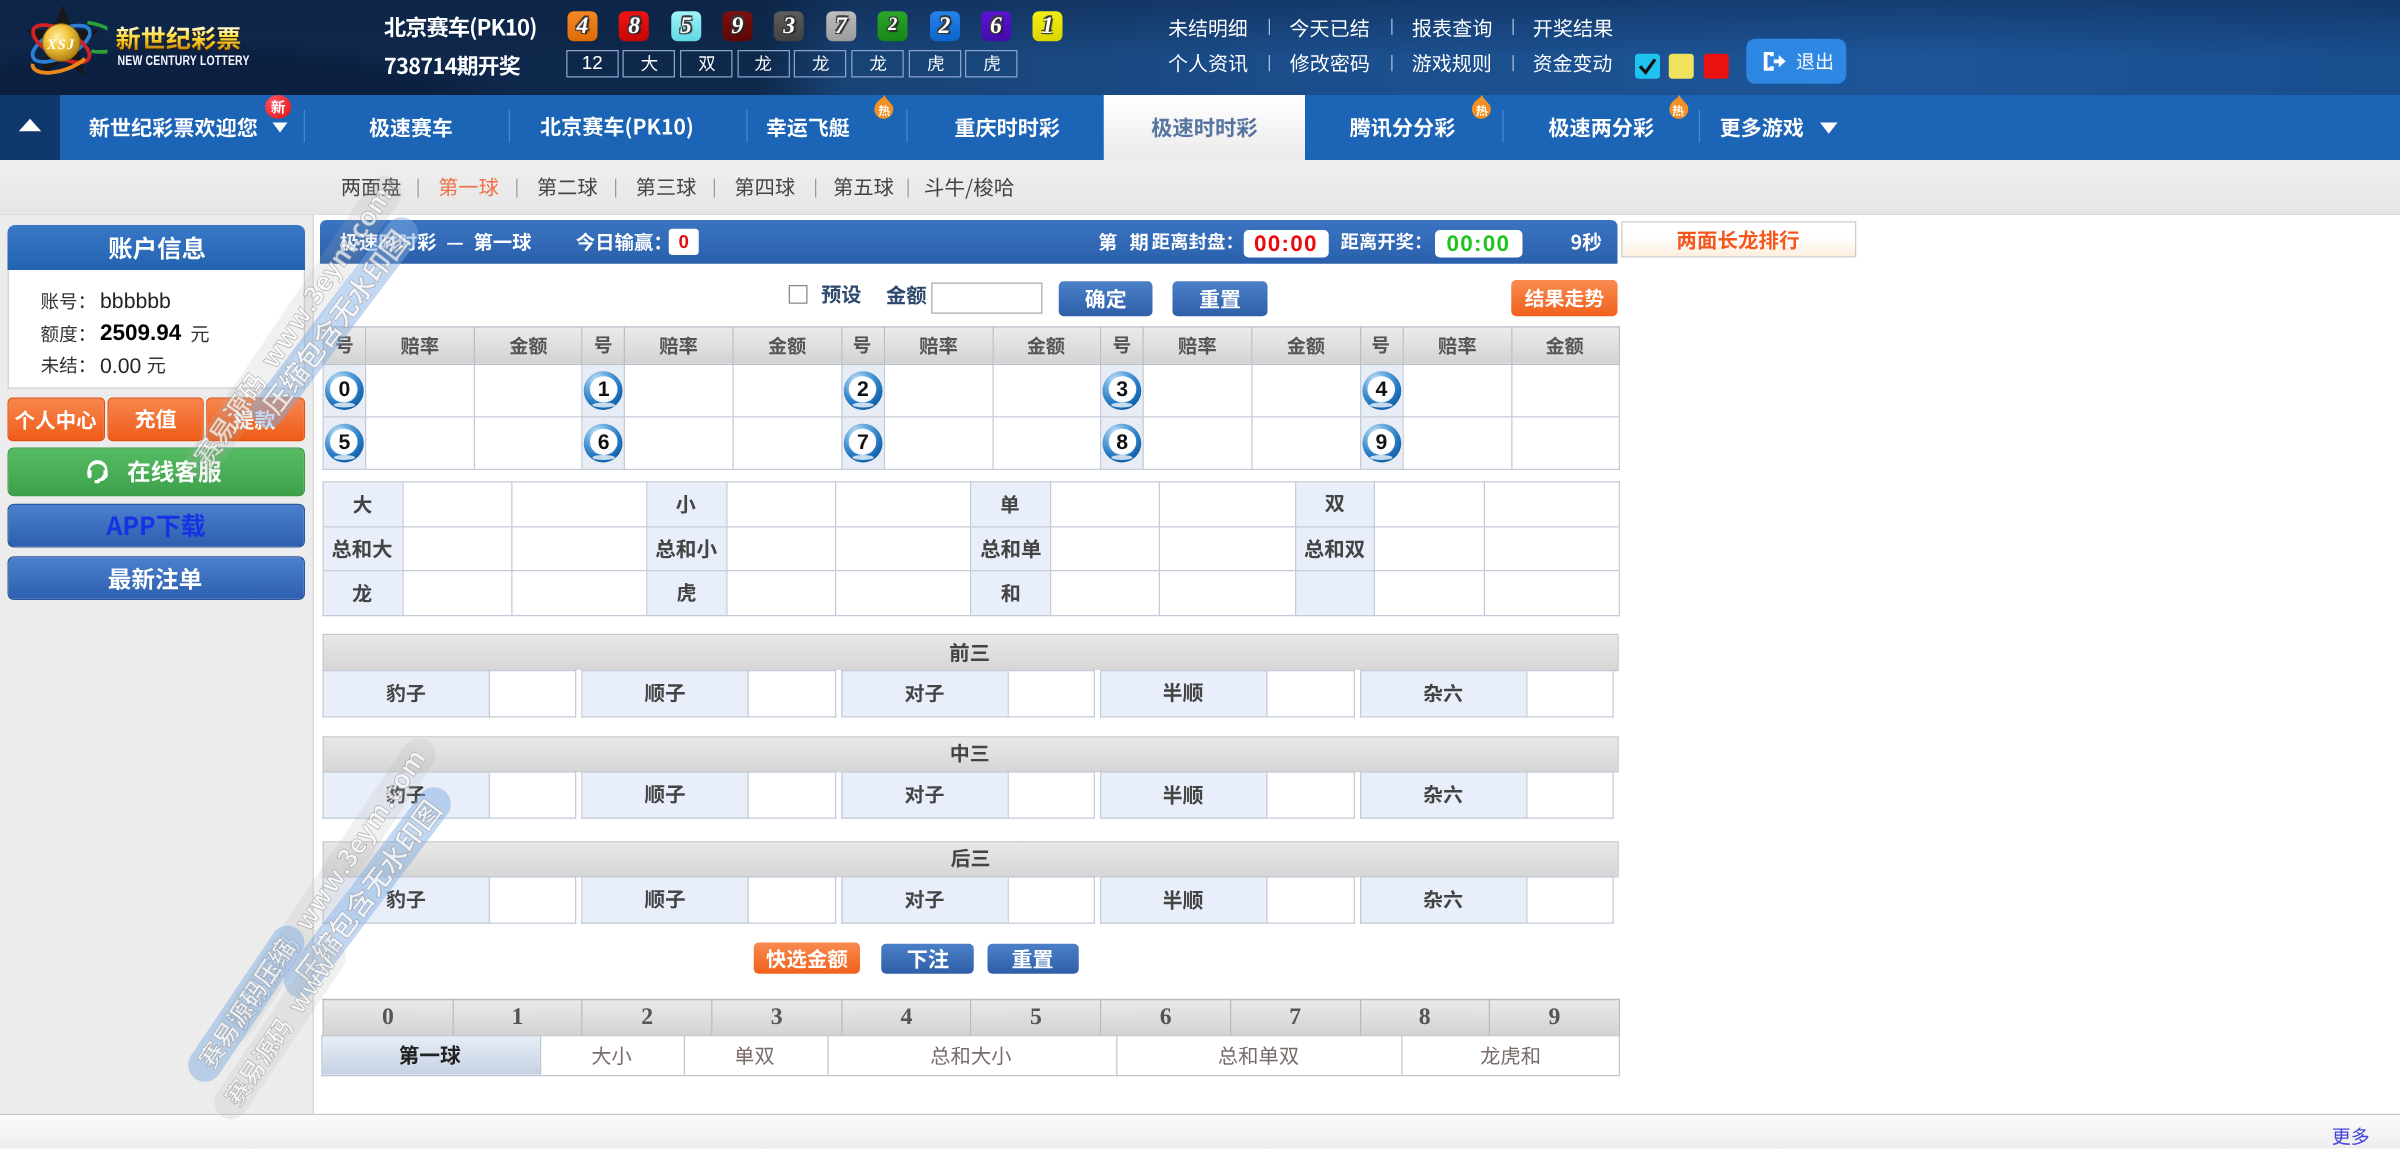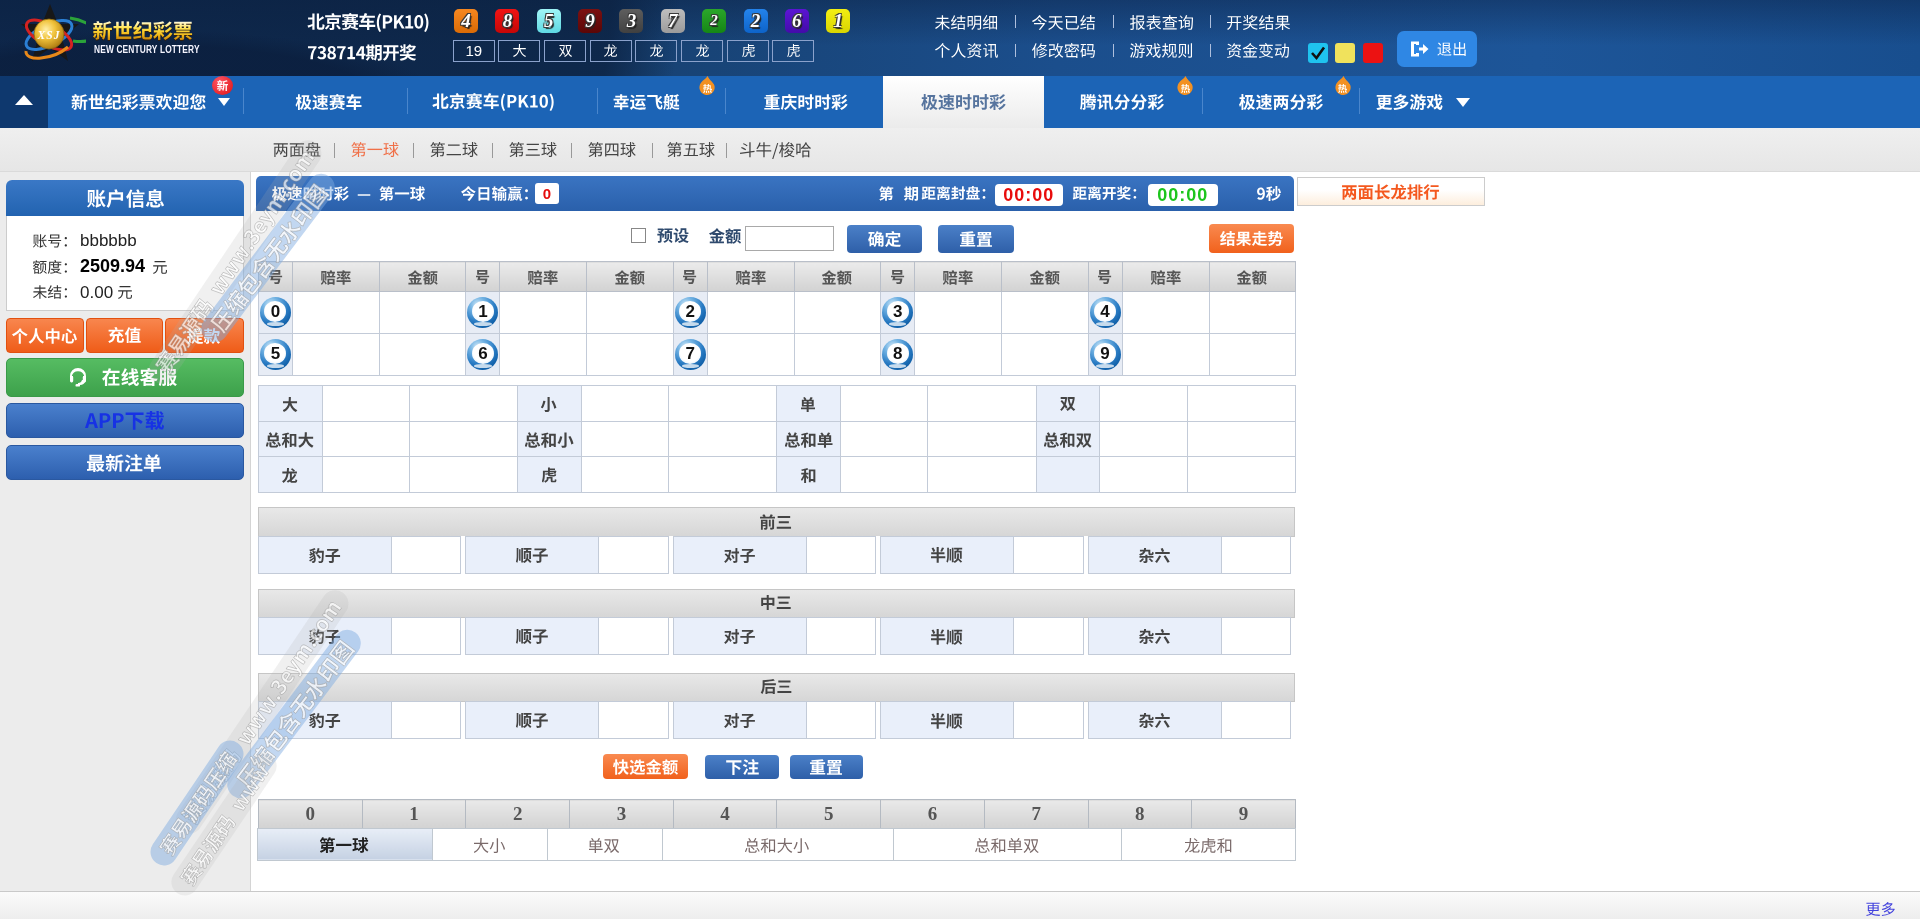--- a/index.html
+++ b/index.html
@@ -263,21 +263,21 @@
     <div style="position:absolute;left:454.0px;top:9px;width:24px;height:24px;border-radius:5px;background:linear-gradient(175deg,#f5861f 8%,#d96a05);text-align:center;line-height:23px;font-family:'Liberation Serif',serif;font-style:italic;font-weight:bold;font-size:19px;color:#fff;text-shadow:-1px -1px 0 #3a3a3a,1px -1px 0 #3a3a3a,-1px 1px 0 #3a3a3a,1.5px 1.5px 1px #222">4</div>
     <div style="position:absolute;left:495.4px;top:9px;width:24px;height:24px;border-radius:5px;background:linear-gradient(175deg,#ee1313 8%,#c40606);text-align:center;line-height:23px;font-family:'Liberation Serif',serif;font-style:italic;font-weight:bold;font-size:19px;color:#fff;text-shadow:-1px -1px 0 #3a3a3a,1px -1px 0 #3a3a3a,-1px 1px 0 #3a3a3a,1.5px 1.5px 1px #222">8</div>
     <div style="position:absolute;left:536.7px;top:9px;width:24px;height:24px;border-radius:5px;background:linear-gradient(175deg,#9df3f6 8%,#5cd8e2);text-align:center;line-height:23px;font-family:'Liberation Serif',serif;font-style:italic;font-weight:bold;font-size:19px;color:#fff;text-shadow:-1px -1px 0 #3a3a3a,1px -1px 0 #3a3a3a,-1px 1px 0 #3a3a3a,1.5px 1.5px 1px #222">5</div>
     <div style="position:absolute;left:578.0px;top:9px;width:24px;height:24px;border-radius:5px;background:linear-gradient(175deg,#7a1010 8%,#5a0606);text-align:center;line-height:23px;font-family:'Liberation Serif',serif;font-style:italic;font-weight:bold;font-size:19px;color:#fff;text-shadow:-1px -1px 0 #3a3a3a,1px -1px 0 #3a3a3a,-1px 1px 0 #3a3a3a,1.5px 1.5px 1px #222">9</div>
     <div style="position:absolute;left:619.4px;top:9px;width:24px;height:24px;border-radius:5px;background:linear-gradient(175deg,#5c5c5c 8%,#3f3f3f);text-align:center;line-height:23px;font-family:'Liberation Serif',serif;font-style:italic;font-weight:bold;font-size:19px;color:#fff;text-shadow:-1px -1px 0 #3a3a3a,1px -1px 0 #3a3a3a,-1px 1px 0 #3a3a3a,1.5px 1.5px 1px #222">3</div>
     <div style="position:absolute;left:660.8px;top:9px;width:24px;height:24px;border-radius:5px;background:linear-gradient(175deg,#bcbcbc 8%,#9a9a9a);text-align:center;line-height:23px;font-family:'Liberation Serif',serif;font-style:italic;font-weight:bold;font-size:19px;color:#fff;text-shadow:-1px -1px 0 #3a3a3a,1px -1px 0 #3a3a3a,-1px 1px 0 #3a3a3a,1.5px 1.5px 1px #222">7</div>
     <div style="position:absolute;left:702.1px;top:9px;width:24px;height:24px;border-radius:5px;background:linear-gradient(175deg,#2aa52a 8%,#148514);text-align:center;line-height:23px;font-family:'Liberation Serif',serif;font-style:italic;font-weight:bold;font-size:15px;color:#fff;text-shadow:-1px -1px 0 #3a3a3a,1px -1px 0 #3a3a3a,-1px 1px 0 #3a3a3a,1.5px 1.5px 1px #222">2</div>
     <div style="position:absolute;left:743.5px;top:9px;width:24px;height:24px;border-radius:5px;background:linear-gradient(175deg,#2382ea 8%,#0c62c8);text-align:center;line-height:23px;font-family:'Liberation Serif',serif;font-style:italic;font-weight:bold;font-size:19px;color:#fff;text-shadow:-1px -1px 0 #3a3a3a,1px -1px 0 #3a3a3a,-1px 1px 0 #3a3a3a,1.5px 1.5px 1px #222">2</div>
     <div style="position:absolute;left:784.8px;top:9px;width:24px;height:24px;border-radius:5px;background:linear-gradient(175deg,#5a14d2 8%,#420ba8);text-align:center;line-height:23px;font-family:'Liberation Serif',serif;font-style:italic;font-weight:bold;font-size:19px;color:#fff;text-shadow:-1px -1px 0 #3a3a3a,1px -1px 0 #3a3a3a,-1px 1px 0 #3a3a3a,1.5px 1.5px 1px #222">6</div>
     <div style="position:absolute;left:826.2px;top:9px;width:24px;height:24px;border-radius:5px;background:linear-gradient(175deg,#f2ee12 8%,#d8d400);text-align:center;line-height:23px;font-family:'Liberation Serif',serif;font-style:italic;font-weight:bold;font-size:19px;color:#fff;text-shadow:-1px -1px 0 #3a3a3a,1px -1px 0 #3a3a3a,-1px 1px 0 #3a3a3a,1.5px 1.5px 1px #222">1</div>
-    <div style="position:absolute;left:452.8px;top:40px;width:40px;height:20px;border:1px solid #8ba2cc;text-align:center;line-height:20px"><span style="font-family:'Liberation Sans',sans-serif;font-size:15px;color:#fff">19</span></div>
+    <div style="position:absolute;left:452.8px;top:40px;width:40px;height:20px;border:1px solid #8ba2cc;text-align:center;line-height:20px"><span style="font-family:'Liberation Sans',sans-serif;font-size:15px;color:#fff">12</span></div>
     <div style="position:absolute;left:498.4px;top:40px;width:40px;height:20px;border:1px solid #8ba2cc">
       <svg style="position:absolute;left:13.9px;top:3.4px;overflow:visible;" width="13" height="13" viewBox="0 -12.17 13.27 13.30" fill="#ffffff">
         <use href="#g22" transform="translate(-0.6 0) scale(0.0145)"></use>
       </svg>
     </div>
     <div style="position:absolute;left:544.0px;top:40px;width:40px;height:20px;border:1px solid #8ba2cc">
       <svg style="position:absolute;left:13.8px;top:3.9px;overflow:visible;" width="13" height="12" viewBox="0 -11.11 13.44 12.30" fill="#ffffff">
         <use href="#g23" transform="translate(-0.5 0) scale(0.0145)"></use>
       </svg>
     </div>

